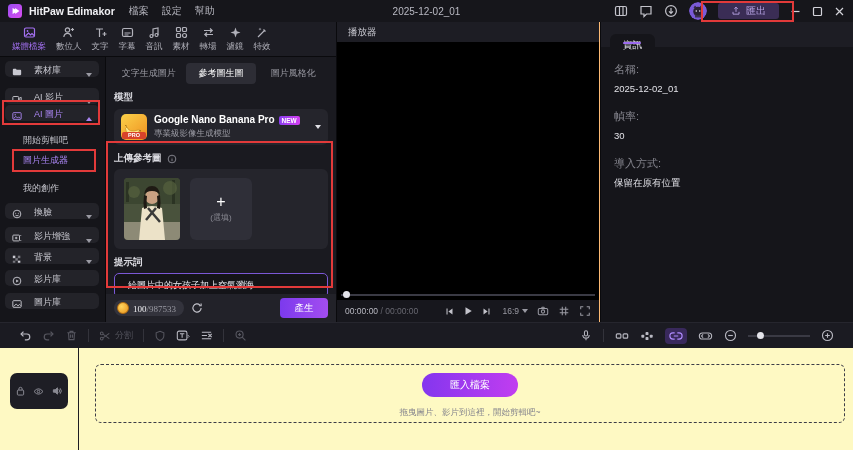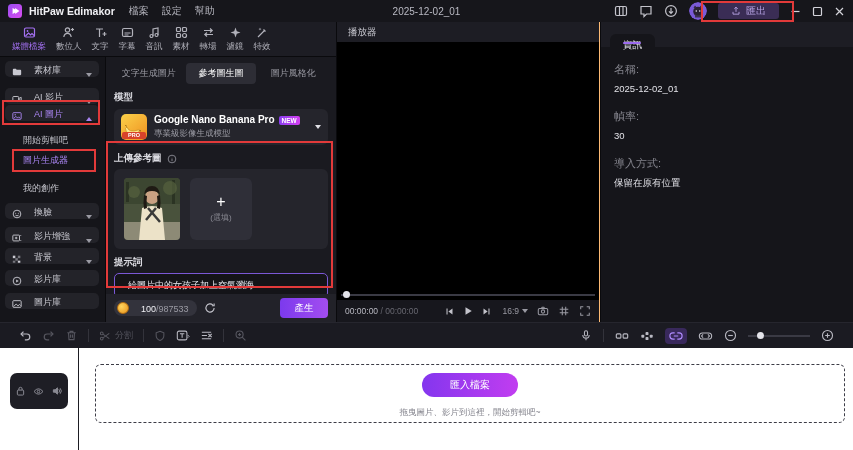--- a/index.html
+++ b/index.html
@@ -52,21 +52,21 @@
   .new-badge { background:linear-gradient(90deg,#8a3ef0,#d43ef0); color:#fff; font-size:6.5px; font-weight:bold; padding:1px 3px; border-radius:2px; }
   .model-sub { font-size:8.5px; color:#9a9aa3; margin-top:3px; }
   .model-card .chev { margin-left:auto; border-top-color:#e0e0e6; }
   .upload-box { margin-top:4px; background:#25252c; border-radius:6px; padding:9px 10px; display:flex; gap:10px; height:80px; }
   .thumb { width:56px; height:62px; border-radius:4px; overflow:hidden; flex:none; }
   .add-tile { width:62px; height:62px; background:#2f2f38; border-radius:6px; display:flex; flex-direction:column; align-items:center; justify-content:center; gap:3px; }
   .add-plus { font-size:16px; color:#fff; line-height:14px; font-weight:300; }
   .add-hint { font-size:8px; color:#8a8a93; }
   .prompt-input { margin-top:4px; width:100%; height:25px; background:#141418; border:1px solid #7b58d6; border-radius:5px; color:#e8e8ee; font-size:9px; padding:0 13px; outline:none; font-family:inherit; }
   .gen-footer { position:absolute; left:0; right:0; bottom:0; height:28px; background:#222229; display:flex; align-items:center; padding:0 8px; gap:7px; }
-  .coin-pill { display:flex; align-items:center; gap:12px; background:#33333c; border-radius:9px; padding:2px 8px 2px 3px; }
+  .coin-pill { display:flex; align-items:center; gap:4px; background:#33333c; border-radius:9px; padding:2px 8px 2px 3px;font-family:Liberation Serif, serif; }
   .coin { width:12px; height:12px; border-radius:50%; background:radial-gradient(circle at 35% 35%,#ffd45e,#e8921a); border:1px solid #b36f12; }
   .credits-used { font-size:9px; color:#f0f0f4; }
   .credits-total { font-size:9px; color:#9a9aa3; }
   .refresh { color:#c3c3cb; }
   .gen-btn { margin-left:auto; width:48px; height:20px; background:linear-gradient(90deg,#7c3aed,#a34df0); border-radius:4px; color:#fff; font-size:9.5px; display:flex; align-items:center; justify-content:center; }
 
   
   .player { position:absolute; top:22px; left:336px; width:264px; height:300px; background:#000; border-left:1px solid #0a0a0d; border-right:1px solid #fdba74; }
   .player-header { height:20px; background:#1d1d24; font-size:9.5px; color:#c9c9d1; padding:4px 11px; }
   .seekbar { position:absolute; left:4px; right:4px; bottom:24px; height:7px; }
@@ -96,21 +96,21 @@
   .tl-div { width:1px; height:13px; background:#33333b; }
   .split-lbl { font-size:9px; }
   .tl-right { margin-left:auto; display:flex; align-items:center; gap:11px; }
   .pill-ico { padding:2px 4px; border-radius:4px; display:flex; align-items:center; }
   .pill-ico.active { background:#39295c; color:#b08cff; }
   .zoom-slider { position:relative; width:62px; height:8px; }
   .zs-line { position:absolute; top:3.5px; left:0; right:0; height:1.5px; background:#3a3a44; }
   .zs-knob { position:absolute; top:0.5px; left:9px; width:7px; height:7px; border-radius:50%; background:#e4e4ea; }
 
   
-  .bottom { position:absolute; top:348px; left:0; right:0; bottom:0; background:#ffffff; }
+  .bottom { position:absolute; top:348px; left:0; right:0; bottom:0; background:#fef9c3; }
   .track-box { position:absolute; left:10px; top:25px; width:58px; height:36px; background:#1e1e25; border-radius:7px; display:flex; align-items:center; justify-content:center; gap:8px; color:#8a8a93; }
   .v-div { position:absolute; left:78px; top:0; bottom:0; width:1px; background:#1d1d23; }
   .dropzone { position:absolute; left:95px; top:16px; width:750px; height:59px; border:1px dashed #3c3c46; border-radius:6px; }
   .import-btn { position:absolute; left:50%; transform:translateX(-50%); top:8px; width:96px; height:24px; border-radius:13px; background:linear-gradient(90deg,#8436ee,#c13df0); color:#fff; font-size:10px; display:flex; align-items:center; justify-content:center; }
   .drop-hint { position:absolute; top:42px; width:100%; text-align:center; font-size:8.5px; color:#84848d; }
 </style>
 </head>
 <body>
 
 <div class="app">

